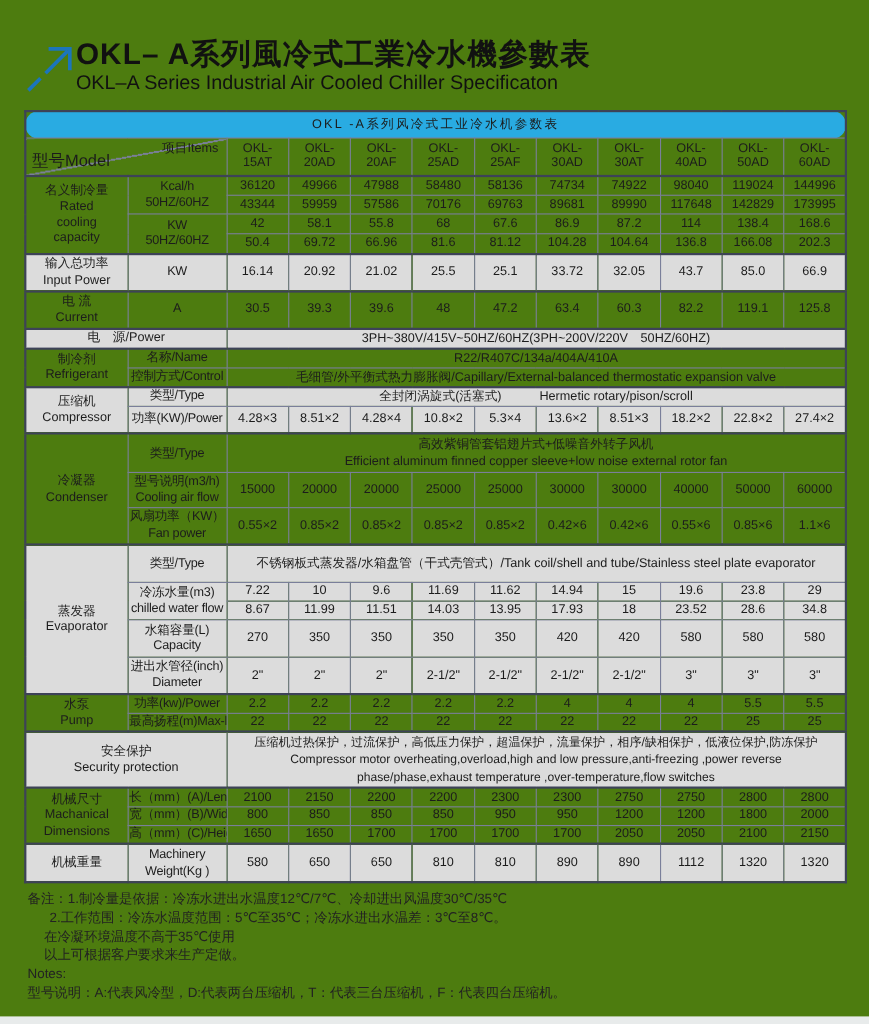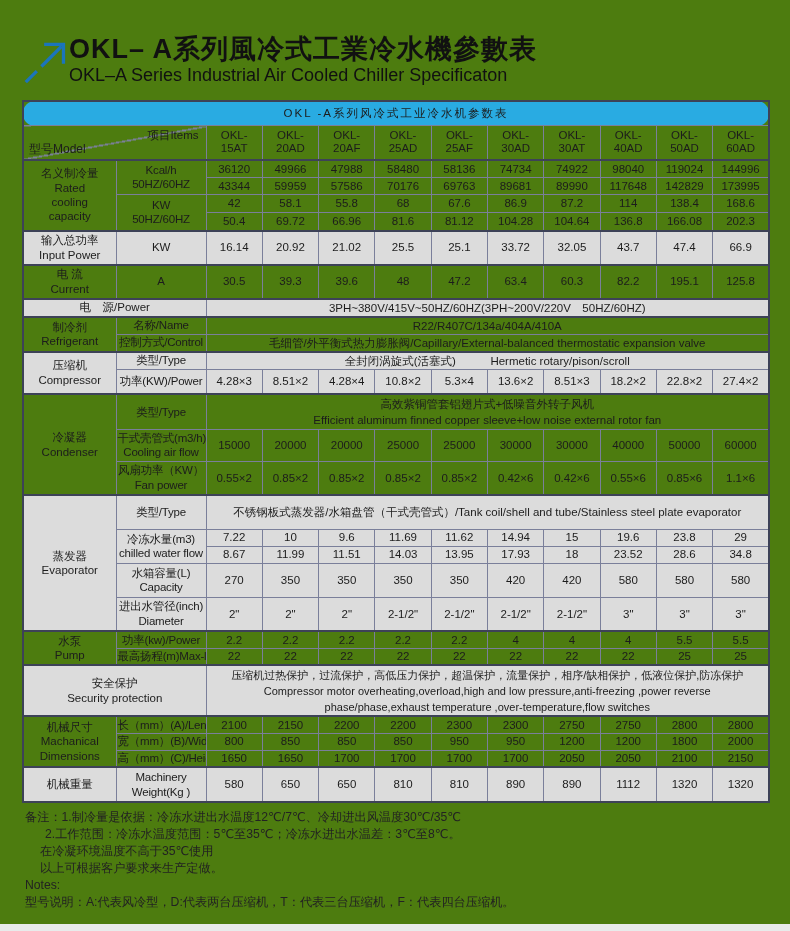--- a/index.html
+++ b/index.html
@@ -29,21 +29,21 @@
     letter-spacing:2px;border-bottom:1px solid #3d4257;border-radius:12px;
   }
   #header-row{height:34px;}
   th.model-th div{line-height:13px;}
   td.corner{position:relative;padding:0;
     background:
       linear-gradient(to bottom right,
         transparent calc(50% - 0.8px), #7a7f9a calc(50% - 0.8px),
         #7a7f9a calc(50% + 0.8px), transparent calc(50% + 0.8px));
   }
-  .corner-model{position:absolute;left:5px;bottom:2px;font-size:12px;}
+  .corner-model{position:absolute;left:5px;bottom:2px;font-size:15px;}
   .corner-items{position:absolute;right:7px;top:2px;font-size:11.5px;}
   td.cat{font-size:11.5px;}
   td.item{font-size:10.8px;letter-spacing:-0.2px;}
   td.item div,td.cat div{white-space:nowrap;}
   td.merged div{line-height:16px;white-space:nowrap;}
   td.merged.small{font-size:11px;}
   tr.shaded>td{background:#dcdcdc;}
   
   #notes{position:absolute;left:25px;top:809px;font-size:12.2px;color:#222;}
   .note{line-height:17px;white-space:pre;}
@@ -202,40 +202,40 @@
             <div>KW</div>
           </td>
           <td class="val">16.14</td>
           <td class="val">20.92</td>
           <td class="val">21.02</td>
           <td class="val">25.5</td>
           <td class="val">25.1</td>
           <td class="val">33.72</td>
           <td class="val">32.05</td>
           <td class="val">43.7</td>
-          <td class="val">47.4</td>
+          <td class="val">85.0</td>
           <td class="val">66.9</td>
         </tr>
         <tr class="sec-top" style="height: 34px;">
           <td class="cat" rowspan="1">
             <div>电 流</div>
             <div>Current</div>
           </td>
           <td class="item">
             <div>A</div>
           </td>
           <td class="val">30.5</td>
           <td class="val">39.3</td>
           <td class="val">39.6</td>
           <td class="val">48</td>
           <td class="val">47.2</td>
           <td class="val">63.4</td>
           <td class="val">60.3</td>
           <td class="val">82.2</td>
-          <td class="val">195.1</td>
+          <td class="val">119.1</td>
           <td class="val">125.8</td>
         </tr>
         <tr class="sec-top shaded" style="height: 17px;">
           <td class="cat" rowspan="1" colspan="2">
             <div>电　源/Power</div>
           </td>
           <td class="merged" colspan="10">
             <div>3PH~380V/415V~50HZ/60HZ(3PH~200V/220V　50HZ/60HZ)</div>
           </td>
         </tr>
@@ -294,21 +294,21 @@
           <td class="item">
             <div>类型/Type</div>
           </td>
           <td class="merged" colspan="10">
             <div>高效紫铜管套铝翅片式+低噪音外转子风机</div>
             <div>Efficient aluminum finned copper sleeve+low noise external rotor fan</div>
           </td>
         </tr>
         <tr style="height: 32px;">
           <td class="item">
-            <div>干式壳管式(m3/h)</div>
+            <div>型号说明(m3/h)</div>
             <div>Cooling air flow</div>
           </td>
           <td class="val">15000</td>
           <td class="val">20000</td>
           <td class="val">20000</td>
           <td class="val">25000</td>
           <td class="val">25000</td>
           <td class="val">30000</td>
           <td class="val">30000</td>
           <td class="val">40000</td>

